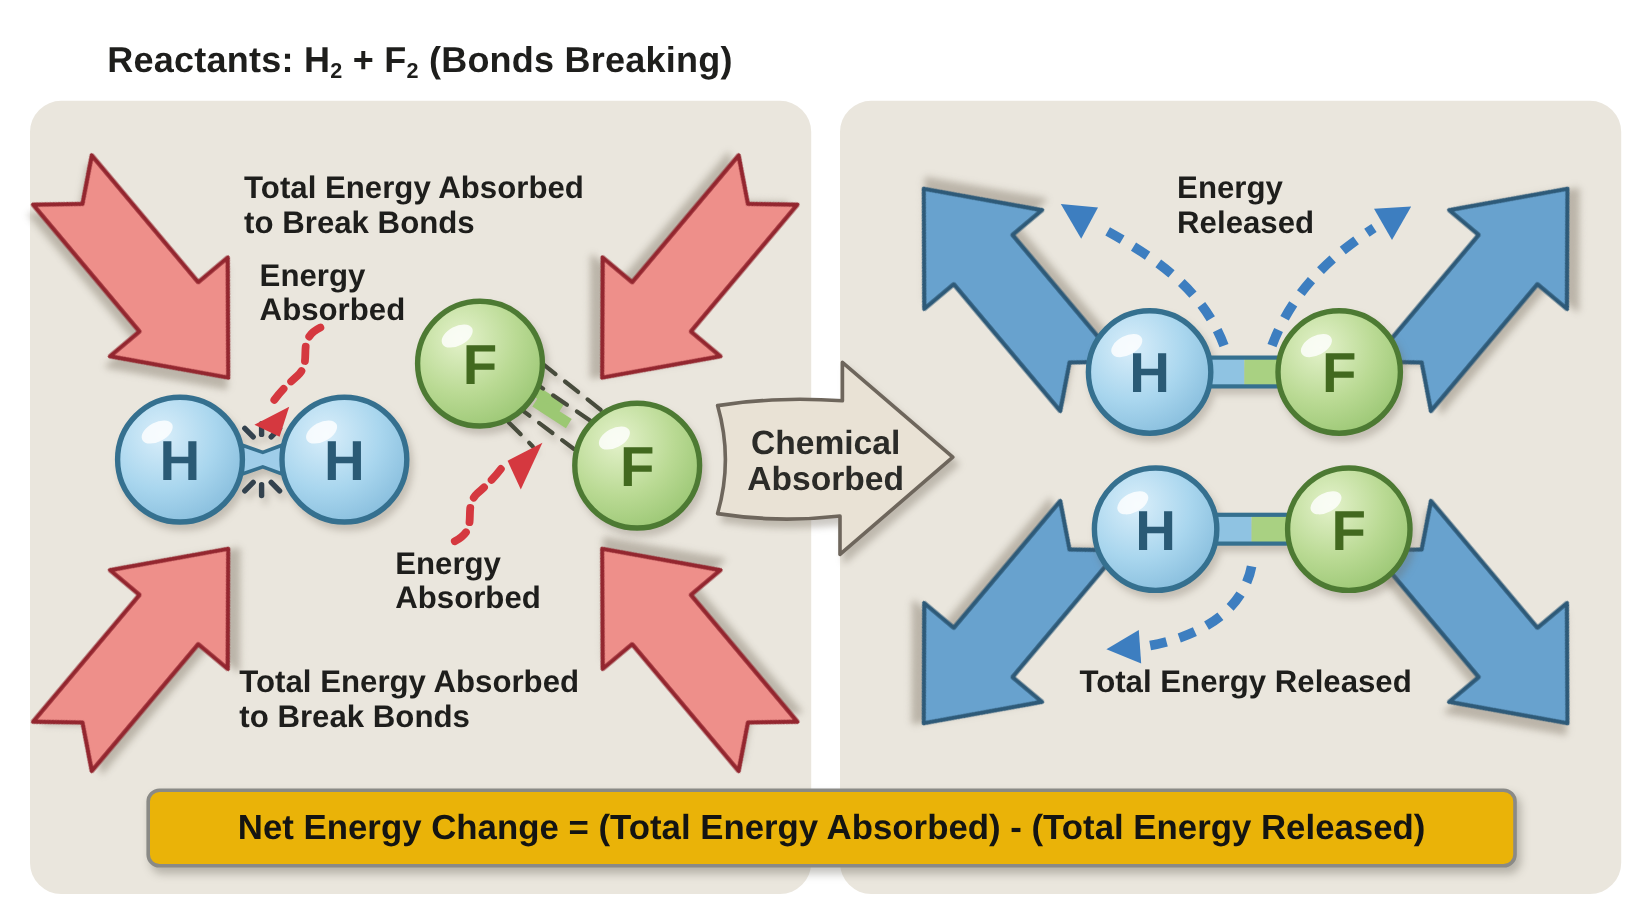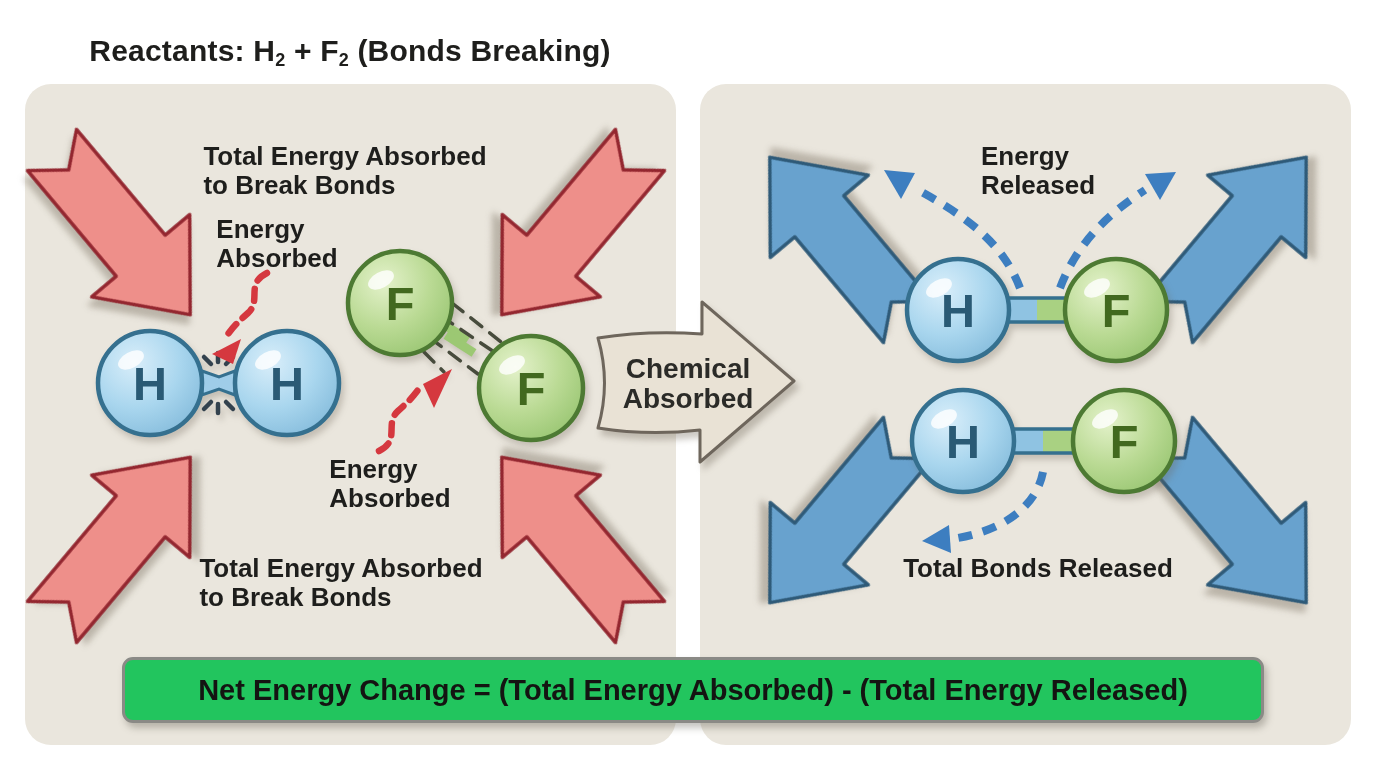--- a/index.html
+++ b/index.html
@@ -9,21 +9,21 @@
   .panel.lp{left:25px;}
   .panel.rp{left:700px;}
   .title{position:absolute;top:34px;margin:0;font-size:30px;font-weight:700;color:var(--ink);
     transform:translateX(-50%);white-space:nowrap;letter-spacing:.2px;}
   .title sub{font-size:.6em;vertical-align:-0.28em;font-weight:700;}
   .lbl{position:absolute;transform:translateX(-50%);text-align:left;font-size:26px;line-height:29px;
     font-weight:700;color:var(--ink);white-space:nowrap;}
   .arrow-lbl{position:absolute;transform:translateX(-50%);text-align:center;font-size:28px;line-height:30px;
     font-weight:700;color:#2b2b28;white-space:nowrap;}
   .art{position:absolute;left:0;top:0;width:1376px;height:768px;}
-  .footer-box{position:absolute;left:122px;top:657px;width:1136px;height:60px;background:#22c55e;
+  .footer-box{position:absolute;left:122px;top:657px;width:1136px;height:60px;background:#eab308;
     border:3px solid var(--box-border);border-radius:11px;box-shadow:3px 5px 7px rgba(90,85,75,.35);
     display:flex;align-items:center;justify-content:center;}
   .footer-box span{font-size:29px;font-weight:700;color:#141412;white-space:nowrap;}
   
   .block-red{fill:var(--red-fill);stroke:var(--red-stroke);stroke-width:3.5;stroke-linejoin:round;}
   .block-blue{fill:var(--blue-fill);stroke:var(--blue-stroke);stroke-width:3.5;stroke-linejoin:round;}
   .shadowed{filter:drop-shadow(5px 7px 3px rgba(110,100,85,.38));}
   .tan-arrow{fill:var(--tan-fill);stroke:var(--tan-stroke);stroke-width:3;stroke-linejoin:round;
     filter:drop-shadow(4px 6px 3px rgba(110,100,85,.35));}
   .atom-blue{fill:url(#gradBlue);stroke:var(--atom-blue-stroke);stroke-width:4.5;}
@@ -181,20 +181,20 @@
   <div class="arrow-lbl" style="left:688px;top:354px;">
     <div>Chemical</div>
     <div>Absorbed</div>
   </div>
 
   <div class="lbl" style="left:1038px;top:142px;">
     <div>Energy</div>
     <div>Released</div>
   </div>
   <div class="lbl" style="left:1038px;top:554px;">
-    <div>Total Bonds Released</div>
+    <div>Total Energy Released</div>
   </div>
 
   <div class="footer-box">
     <span>Net Energy Change = (Total Energy Absorbed) - (Total Energy Released)</span>
   </div>
 
 </div>
 
 </body></html>

